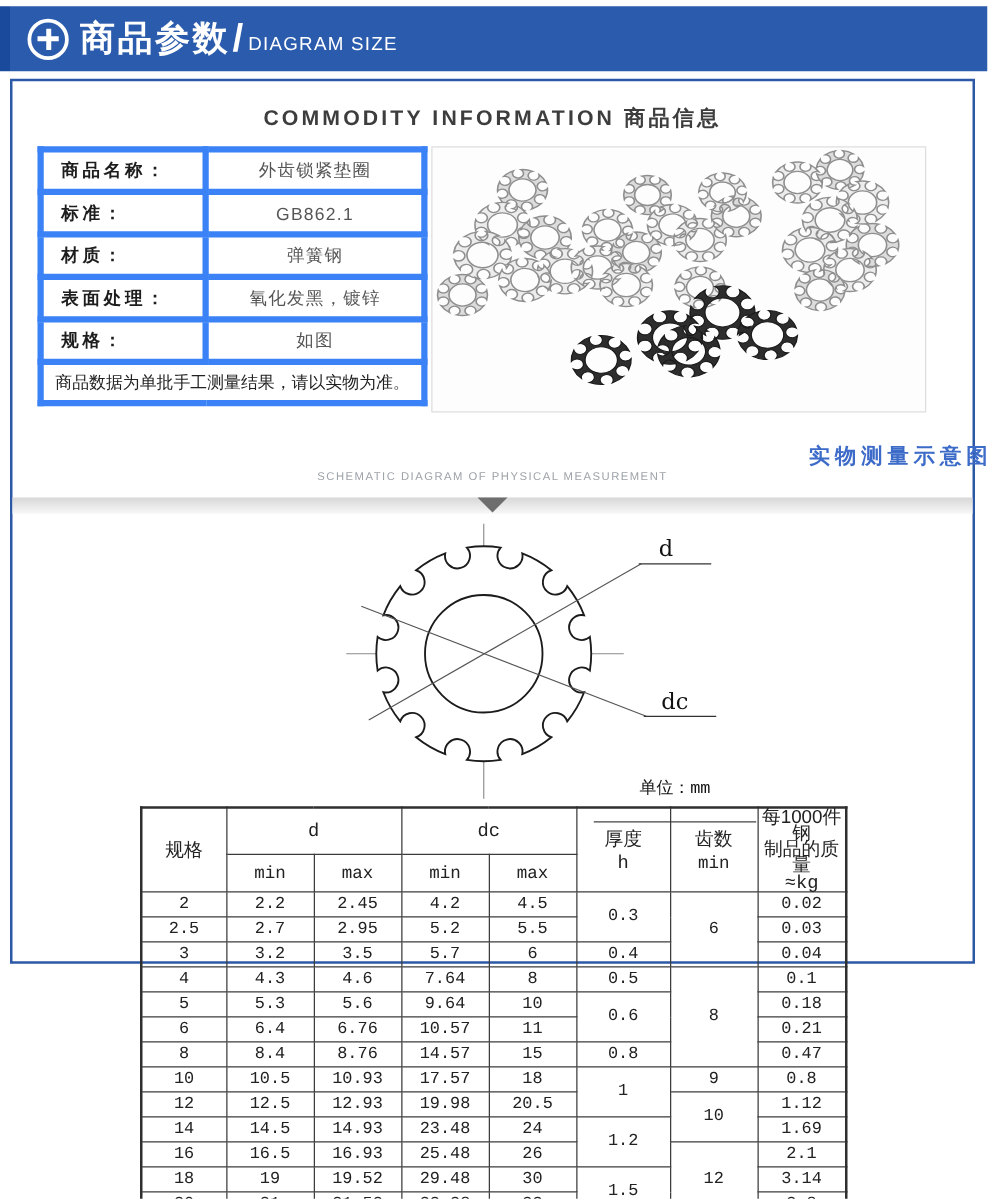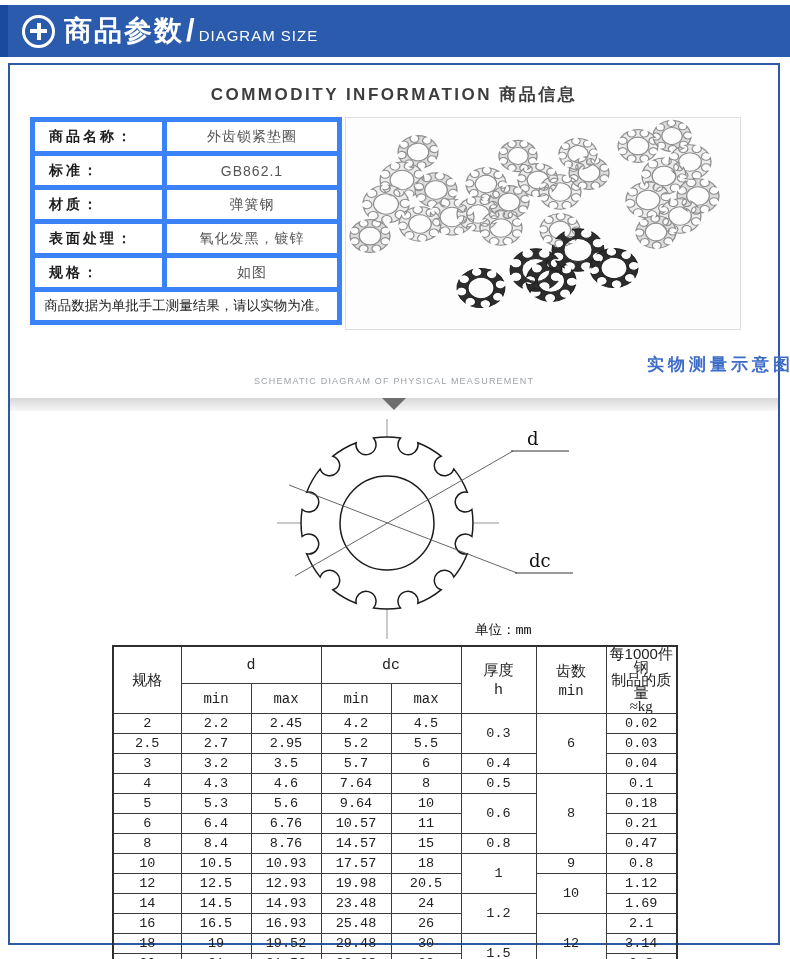--- a/index.html
+++ b/index.html
@@ -14,21 +14,21 @@
   .plus-circle{width:27px;height:27px;border:3px solid #fff;border-radius:50%;
     position:relative;margin-left:22px;flex:0 0 auto;}
   .plus-circle::before,.plus-circle::after{content:"";position:absolute;background:#fff;}
   .plus-circle::before{left:5px;top:11.5px;width:17px;height:4px;}
   .plus-circle::after{left:11.5px;top:5px;width:4px;height:17px;}
   .hdr-cn{color:#fff;font-size:28px;font-weight:bold;letter-spacing:2px;margin-left:9px;}
   .hdr-sep{color:#fff;font-size:31px;font-weight:bold;margin:0 4px 0 2px;}
   .hdr-en{color:#fff;font-size:15px;letter-spacing:1px;margin-top:9px;}
 
   
-  .main-box{position:absolute;left:8px;top:63px;width:772px;height:882px;
+  .main-box{position:absolute;left:8px;top:63px;width:772px;height:708px;
     border:2px solid #2c59a6;background:#fff;box-sizing:border-box;}
   .commodity-title{position:absolute;left:0;top:18px;width:100%;text-align:center;
     font-size:17px;font-weight:600;letter-spacing:2.5px;color:#3d3d3d;}
 
   
   .info-table{position:absolute;left:20px;top:52px;border-collapse:collapse;
     width:312px;table-layout:fixed;}
   .info-table td{border:5px solid #3b82f6;height:29px;padding:0;}
   .info-table td.lbl{width:113px;font-size:14px;font-weight:bold;color:#1d1d1d;
     letter-spacing:3px;padding-left:14px;}
@@ -47,22 +47,22 @@
   .schem-band{position:absolute;left:0;top:333px;width:100%;height:13px;
     background:linear-gradient(#d7d7d7,#f8f8f8);}
   .band-triangle{width:0;height:0;margin:0 auto;
     border-left:12px solid transparent;border-right:12px solid transparent;
     border-top:12px solid #6e6e6e;}
 
   
   .diagram{position:absolute;left:227px;top:350px;}
 
   
-  .unit-label{position:absolute;left:465px;top:556px;width:130px;text-align:left;
-    font-size:13.5px;color:#111;border-bottom:1px solid #444;padding-bottom:7px;
+  .unit-label{position:absolute;left:465px;top:556px;width:130px;text-align:center;
+    font-size:13.5px;color:#111;border-bottom:1px solid #444;padding-bottom:18px;
     font-family:"Liberation Mono","Liberation Sans",monospace;}
   .size-table{position:absolute;left:102px;top:580px;border-collapse:collapse;
     table-layout:fixed;font-family:"Liberation Mono",monospace;
     border:2px solid #2f2f2f;}
   .size-table th,.size-table td{border:1px solid #3c3c3c;padding:0;text-align:center;
     font-weight:normal;color:#222;}
   .size-table thead tr:first-child th{height:26px;font-size:15px;}
   .size-table thead tr:last-child th{height:21px;font-size:14px;}
   .size-table td{height:19px;font-size:13.5px;line-height:13px;}
   .th-cjk{font-family:"Liberation Sans",sans-serif;font-size:14px;}
@@ -190,21 +190,21 @@
             <span>厚度</span><br>
             <span style="font-family:'Liberation Mono',monospace;font-size:15px;">h</span>
           </th>
           <th rowspan="2" class="th-cjk">
             <span>齿数</span><br>
             <span style="font-family:'Liberation Mono',monospace;font-size:14px;">min</span>
           </th>
           <th rowspan="2" class="th-weight">
             <span>每1000件钢</span><br>
             <span>制品的质量</span><br>
-            <span style="font-family:Liberation Serif, serif;">≈kg</span>
+            <span style="font-family:Liberation Mono, monospace;">≈kg</span>
           </th>
         </tr>
         <tr>
           <th>min</th>
           <th>max</th>
           <th>min</th>
           <th>max</th>
         </tr>
       </thead>
       <tbody id="size-tbody">

